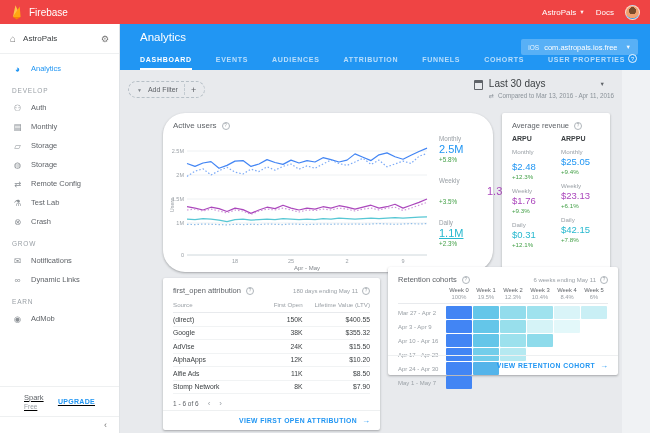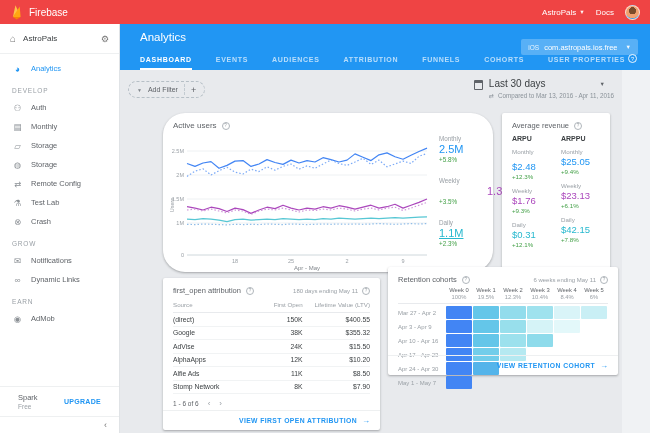--- a/index.html
+++ b/index.html
@@ -22,21 +22,21 @@
   .home-icon { font-size:10px; color:#757575; }
   .project-name { font-size:8px; color:#3c4043; flex:1; }
   .gear-icon { font-size:9px; color:#757575; cursor:pointer; }
   .nav { padding-top:5px; }
   .nav-item { height:19px; display:flex; align-items:center; gap:8px; padding:0 12px; cursor:pointer; }
   .nav-icon { width:11px; font-size:8.5px; color:#8a8f94; text-align:center; flex:none; }
   .nav-label { font-size:7.5px; color:#5f6368; white-space:nowrap; }
   .nav-item.active .nav-icon, .nav-item.active .nav-label { color:#2196f3; }
   .nav-section { font-size:6.5px; color:#9aa0a6; letter-spacing:.8px; margin:9px 0 4px 12px; }
   .sidebar-bottom { position:absolute; bottom:0; left:0; right:0; background:#fff; }
-  .plan-row { border-top:1px solid #eef0f1; display:flex; align-items:center; padding:6px 18px; }
+  .plan-row { border-top:1px solid #eef0f1; display:flex; align-items:center; padding:6px 24px;text-decoration:underline; }
   .plan-name { font-size:7.5px; color:#5f6368; }
   .plan-tier { font-size:6.5px; color:#9aa0a6; margin-top:1px; }
   .upgrade { margin-left:auto; font-size:7px; font-weight:bold; color:#2196f3; letter-spacing:.3px; cursor:pointer; }
   .collapse-row { border-top:1px solid #eef0f1; height:17px; display:flex; align-items:center; justify-content:flex-end; padding:0 12px; color:#757575; font-size:9px; cursor:pointer; }
 
   
   .main-header { position:absolute; top:24px; left:120px; right:0; height:46px; background:#2196f3; z-index:4; }
   .page-title { position:absolute; top:7px; left:20px; color:#fff; font-size:11.5px; }
   .app-selector { position:absolute; top:15px; right:12px; height:16px; background:rgba(255,255,255,.25); border-radius:2px; display:flex; align-items:center; gap:5px; padding:0 7px; color:#fff; font-size:7.5px; cursor:pointer; }
   .app-platform { opacity:.85; font-size:6.5px; }

